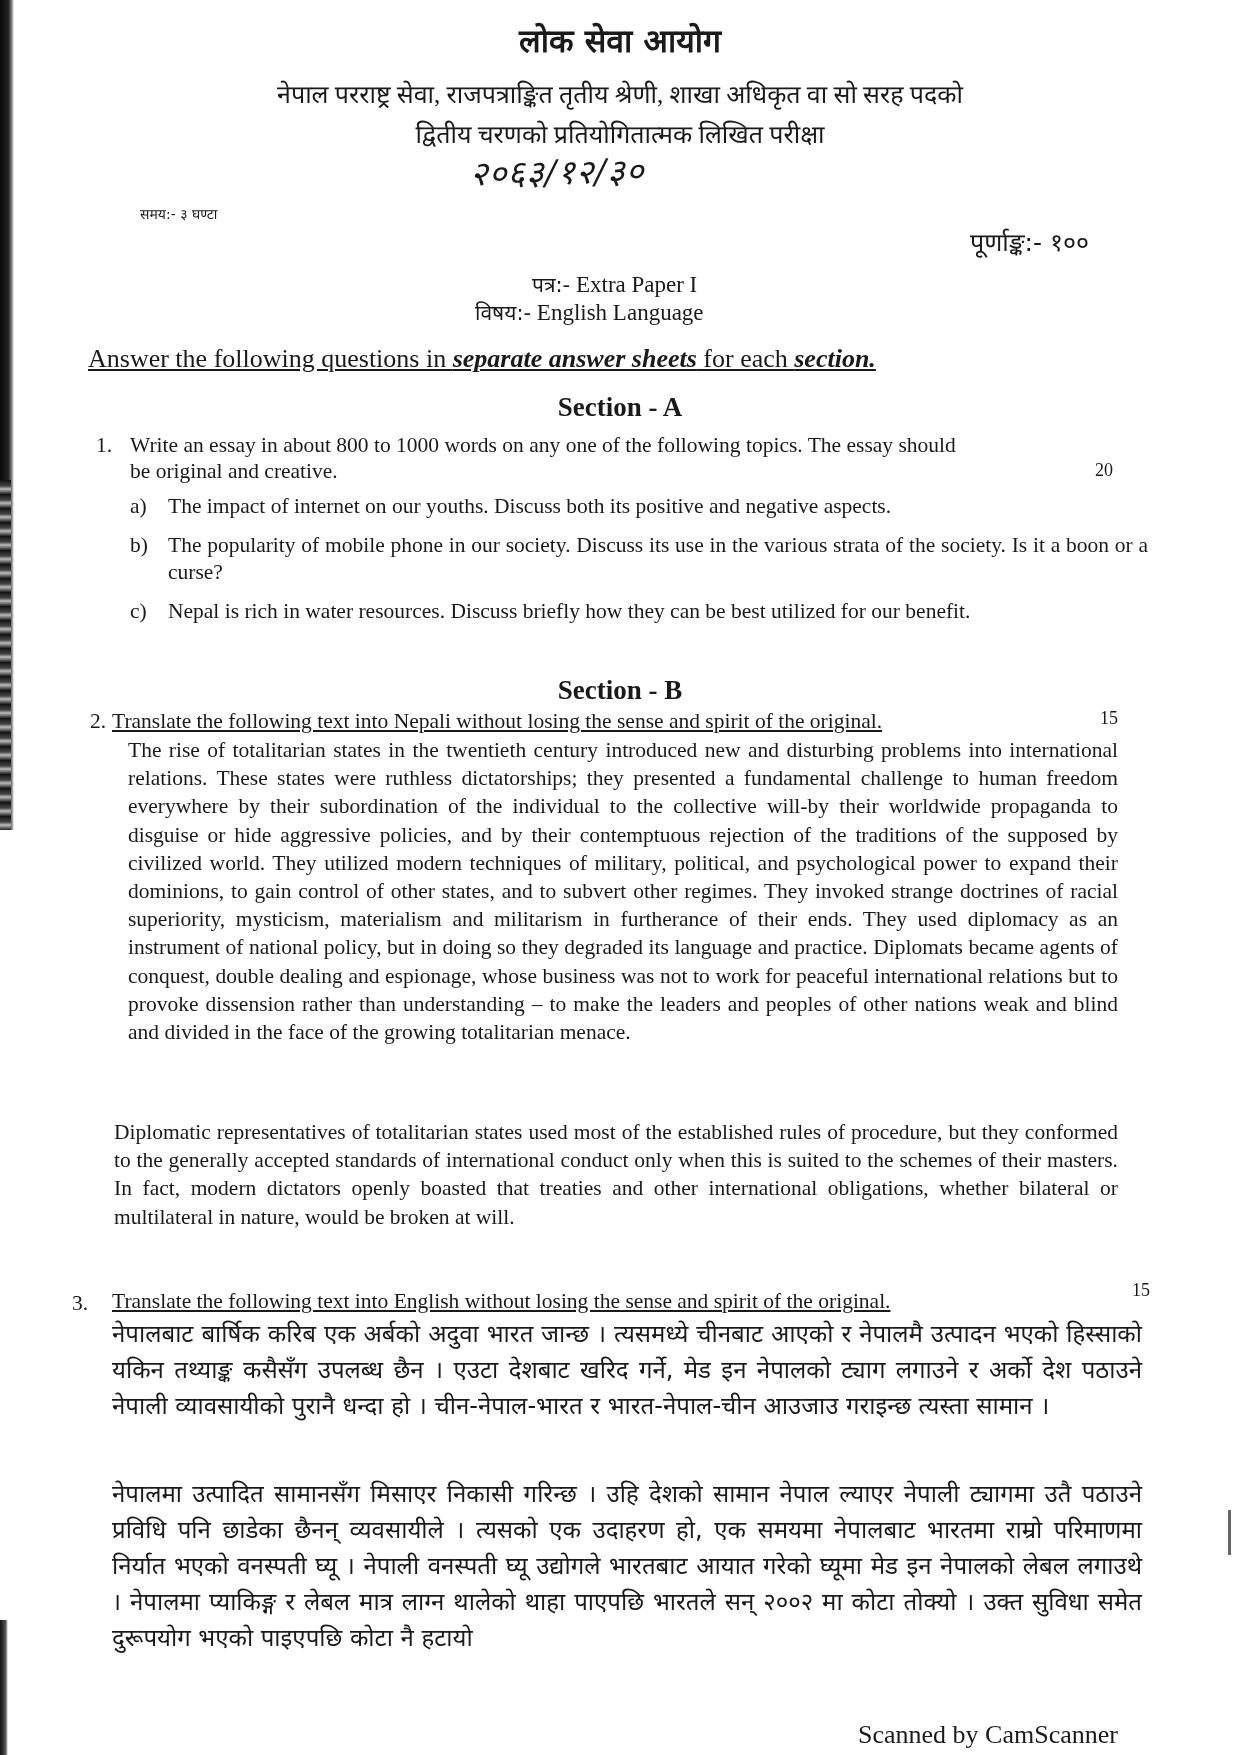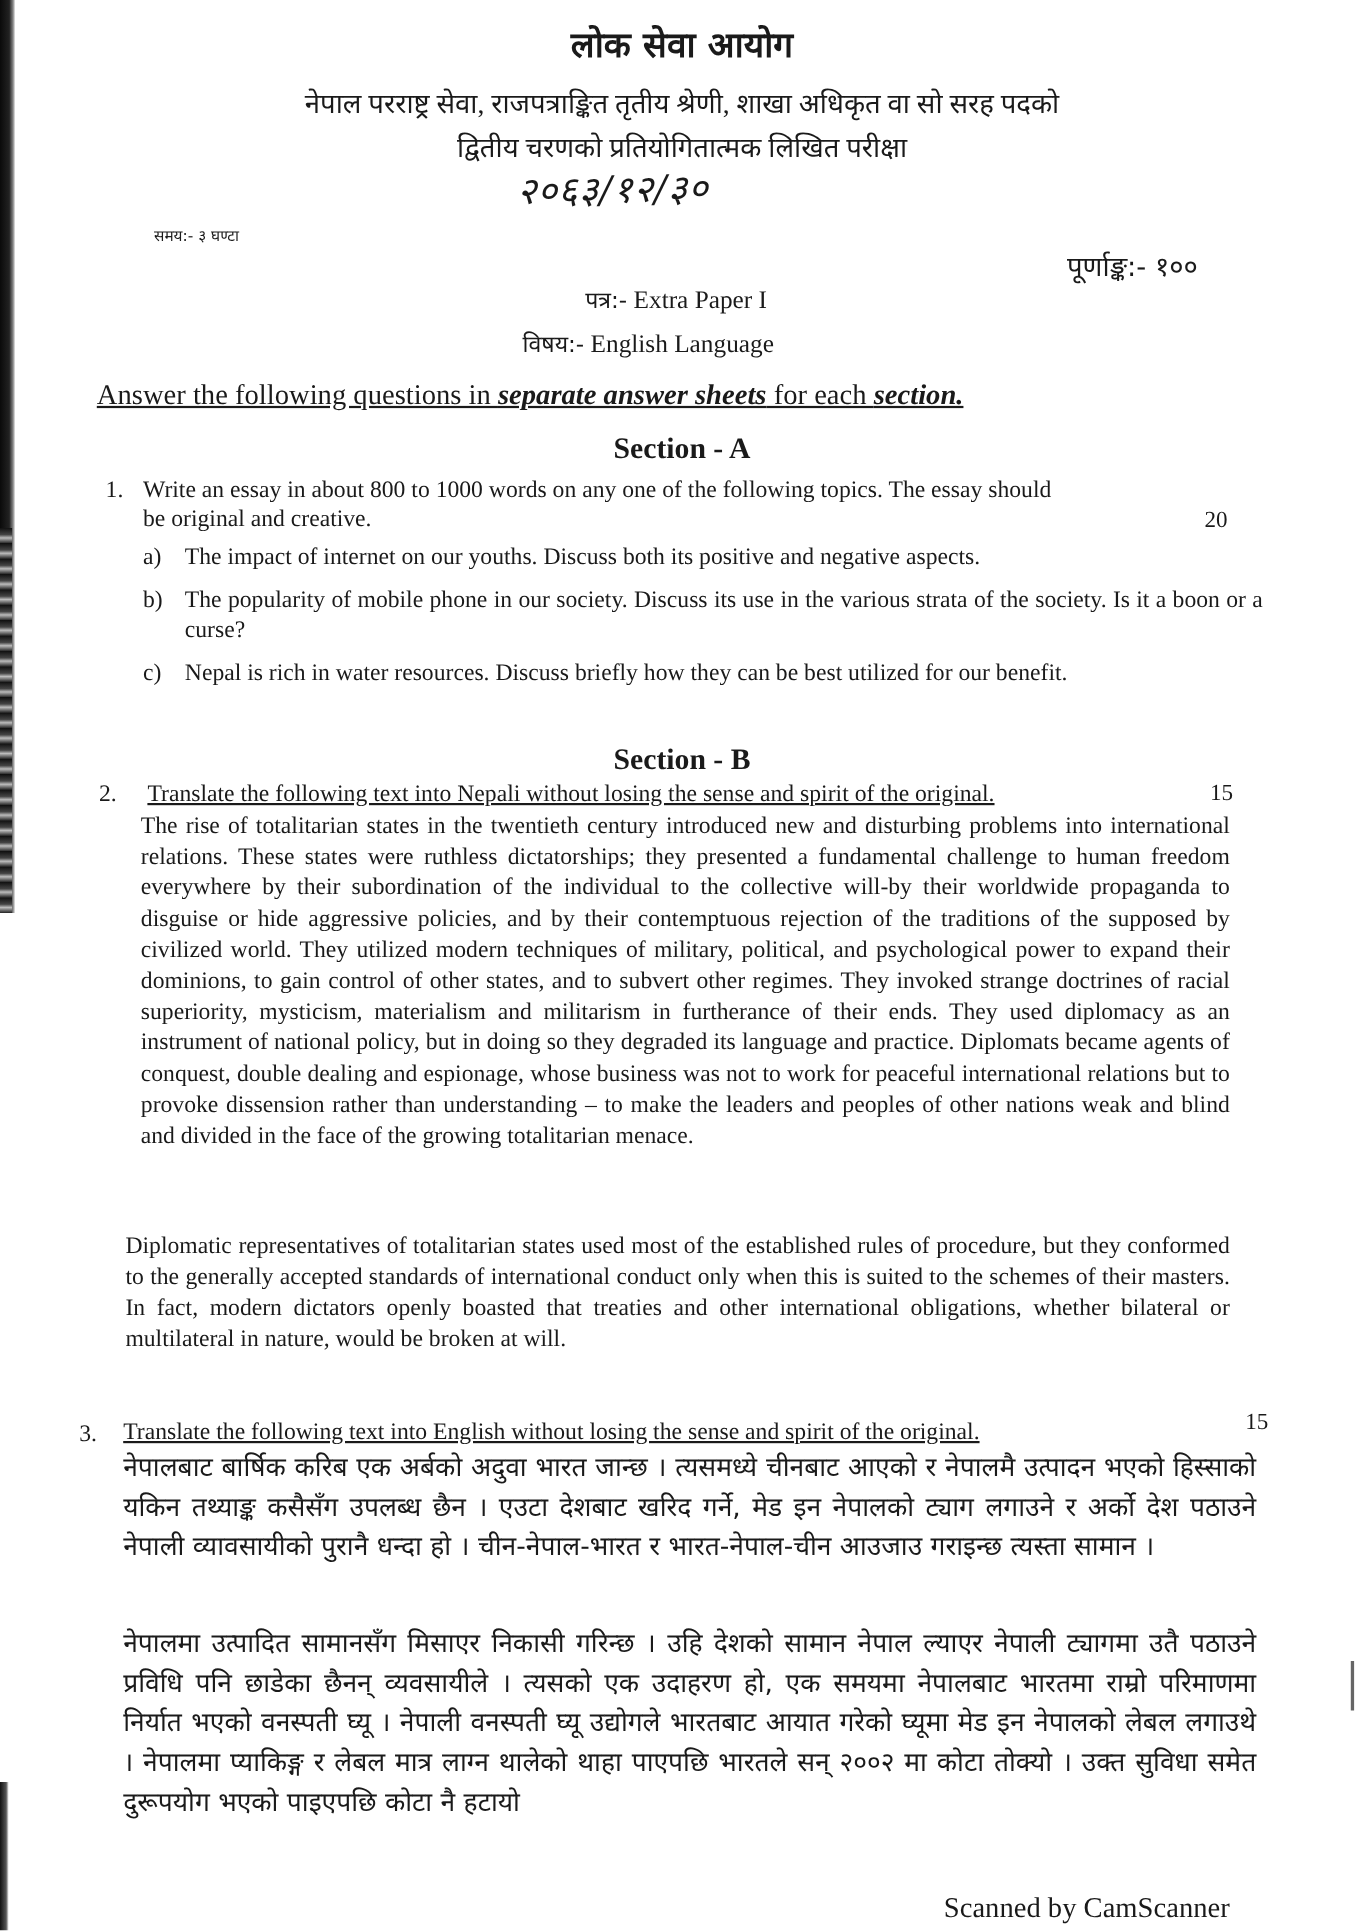--- a/index.html
+++ b/index.html
@@ -29,36 +29,36 @@
     .subtitle { font-family: Liberation Serif, serif; font-size: 25px; }
     .sub1 { top: 76px; }
     .sub2 { top: 116px; }
     .date-handwritten {
       position: absolute; top: 148px; left: 470px;
       font-family: "DejaVu Serif", serif; font-style: italic; font-size: 34px;
       transform: rotate(-1deg); letter-spacing: 1px;
     }
     .time-label { position: absolute; top: 204px; left: 140px; font-family: "DejaVu Sans", sans-serif; font-size: 14px; }
     .marks-label { position: absolute; top: 224px; left: 970px; font-family: "DejaVu Sans", sans-serif; font-size: 25px; }
-    .paper-line { position: absolute; top: 258px; left: 532px; font-size: 23px; }
+    .paper-line { position: absolute; top: 270px; left: 532px; font-size: 23px; }
     .subject-line { position: absolute; top: 298px; left: 475px; font-size: 23px; }
     .paper-line .dev, .subject-line .dev { font-family: "DejaVu Sans", sans-serif; font-size: 21px; }
     .instruction {
       position: absolute; top: 344px; left: 88px; font-size: 26px;
       text-decoration: underline;
     }
     .instruction b { font-style: italic; }
     .section-heading {
       font-weight: bold; font-size: 27px; 
     }
     .sec-a { top: 392px; }
     .sec-b { top: 675px; }
     .q { position: absolute; font-size: 21.5px; line-height: 26px; }
     .q-num { position: absolute; }
-    .marks { position: absolute; font-size: 21px; }
+    .marks { position: absolute; font-size: 18px; }
     .q-text { position: absolute; }
     .opt { position: absolute; font-size: 21.5px; line-height: 27px; }
     .opt-letter { position: absolute; left: 0; }
     .opt-text { position: absolute; left: 38px; width: 980px; }
     .para {
       position: absolute; font-size: 21.5px; line-height: 28.2px; text-align: justify;
     }
     .para-nepali {
       position: absolute; font-family: "DejaVu Sans", sans-serif; font-size: 24px;
       line-height: 36px; text-align: justify;
@@ -116,21 +116,21 @@
 </div>
 <div class="opt" style="top:598px; left:130px;">
   <span class="opt-letter">c)</span>
   <span class="opt-text" style="text-align:justify;">Nepal is rich in water resources. Discuss briefly how they can be best utilized for our benefit.</span>
 </div>
 
 <div class="center section-heading sec-b">Section - B</div>
 
 <div class="q" style="top:708px; left:90px;">
   <span class="q-num" style="left:0; top:0;">2.</span>
-  <span class="q-text underline" style="left:44px; top:0; white-space:nowrap;">Translate the following text into Nepali without losing the sense and spirit of the original.</span>
+  <span class="q-text underline" style="left:22px; top:0; white-space:nowrap;">Translate the following text into Nepali without losing the sense and spirit of the original.</span>
 </div>
 <div class="marks" style="top:708px; left:1100px;">15</div>
 
 <div class="para" style="top:736px; left:128px; width:990px;">The rise of totalitarian states in the twentieth century introduced new and disturbing problems into international relations. These states were ruthless dictatorships; they presented a fundamental challenge to human freedom everywhere by their subordination of the individual to the collective will-by their worldwide propaganda to disguise or hide aggressive policies, and by their contemptuous rejection of the traditions of the supposed by civilized world. They utilized modern techniques of military, political, and psychological power to expand their dominions, to gain control of other states, and to subvert other regimes. They invoked strange doctrines of racial superiority, mysticism, materialism and militarism in furtherance of their ends. They used diplomacy as an instrument of national policy, but in doing so they degraded its language and practice. Diplomats became agents of conquest, double dealing and espionage, whose business was not to work for peaceful international relations but to provoke dissension rather than understanding – to make the leaders and peoples of other nations weak and blind and divided in the face of the growing totalitarian menace.</div>
 <div class="para" style="top:1118px; left:114px; width:1004px;">Diplomatic representatives of totalitarian states used most of the established rules of procedure, but they conformed to the generally accepted standards of international conduct only when this is suited to the schemes of their masters. In fact, modern dictators openly boasted that treaties and other international obligations, whether bilateral or multilateral in nature, would be broken at will.</div>
 
 <div class="q" style="top:1288px; left:72px;">
   <span class="q-num" style="left:0; top:2px;">3.</span>
   <span class="q-text underline" style="left:40px; top:0; white-space:nowrap;">Translate the following text into English without losing the sense and spirit of the original.</span>
 </div>

